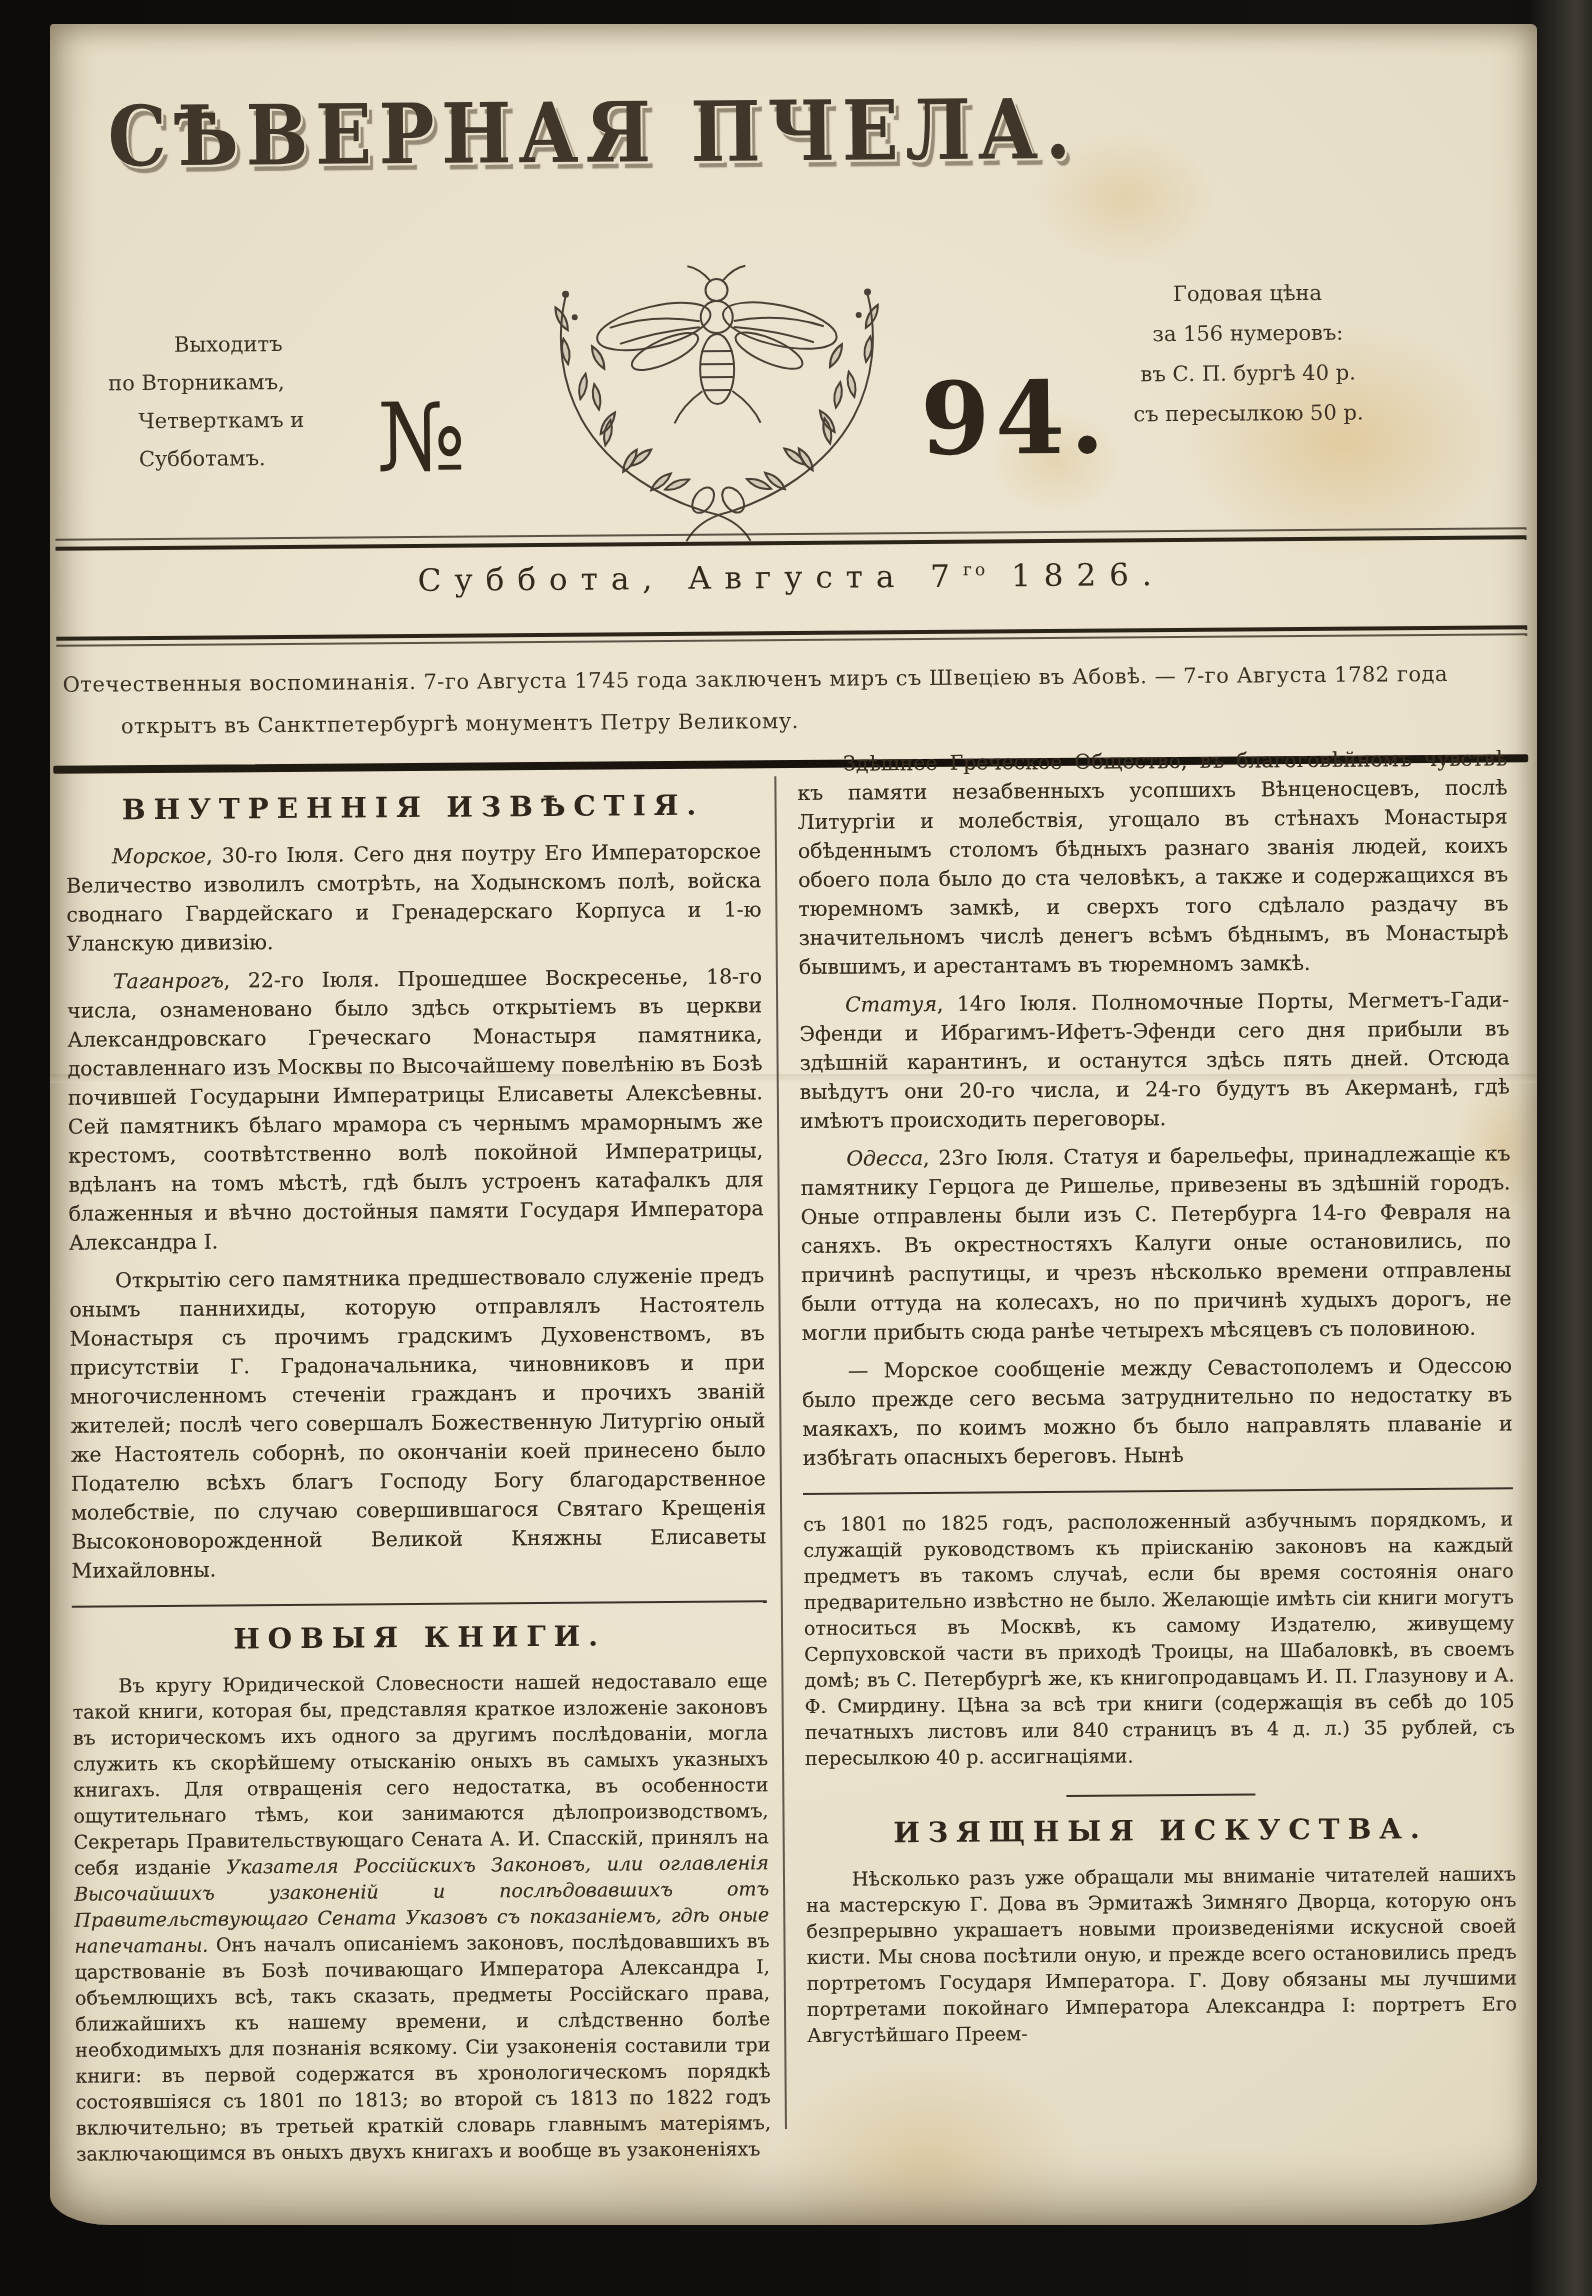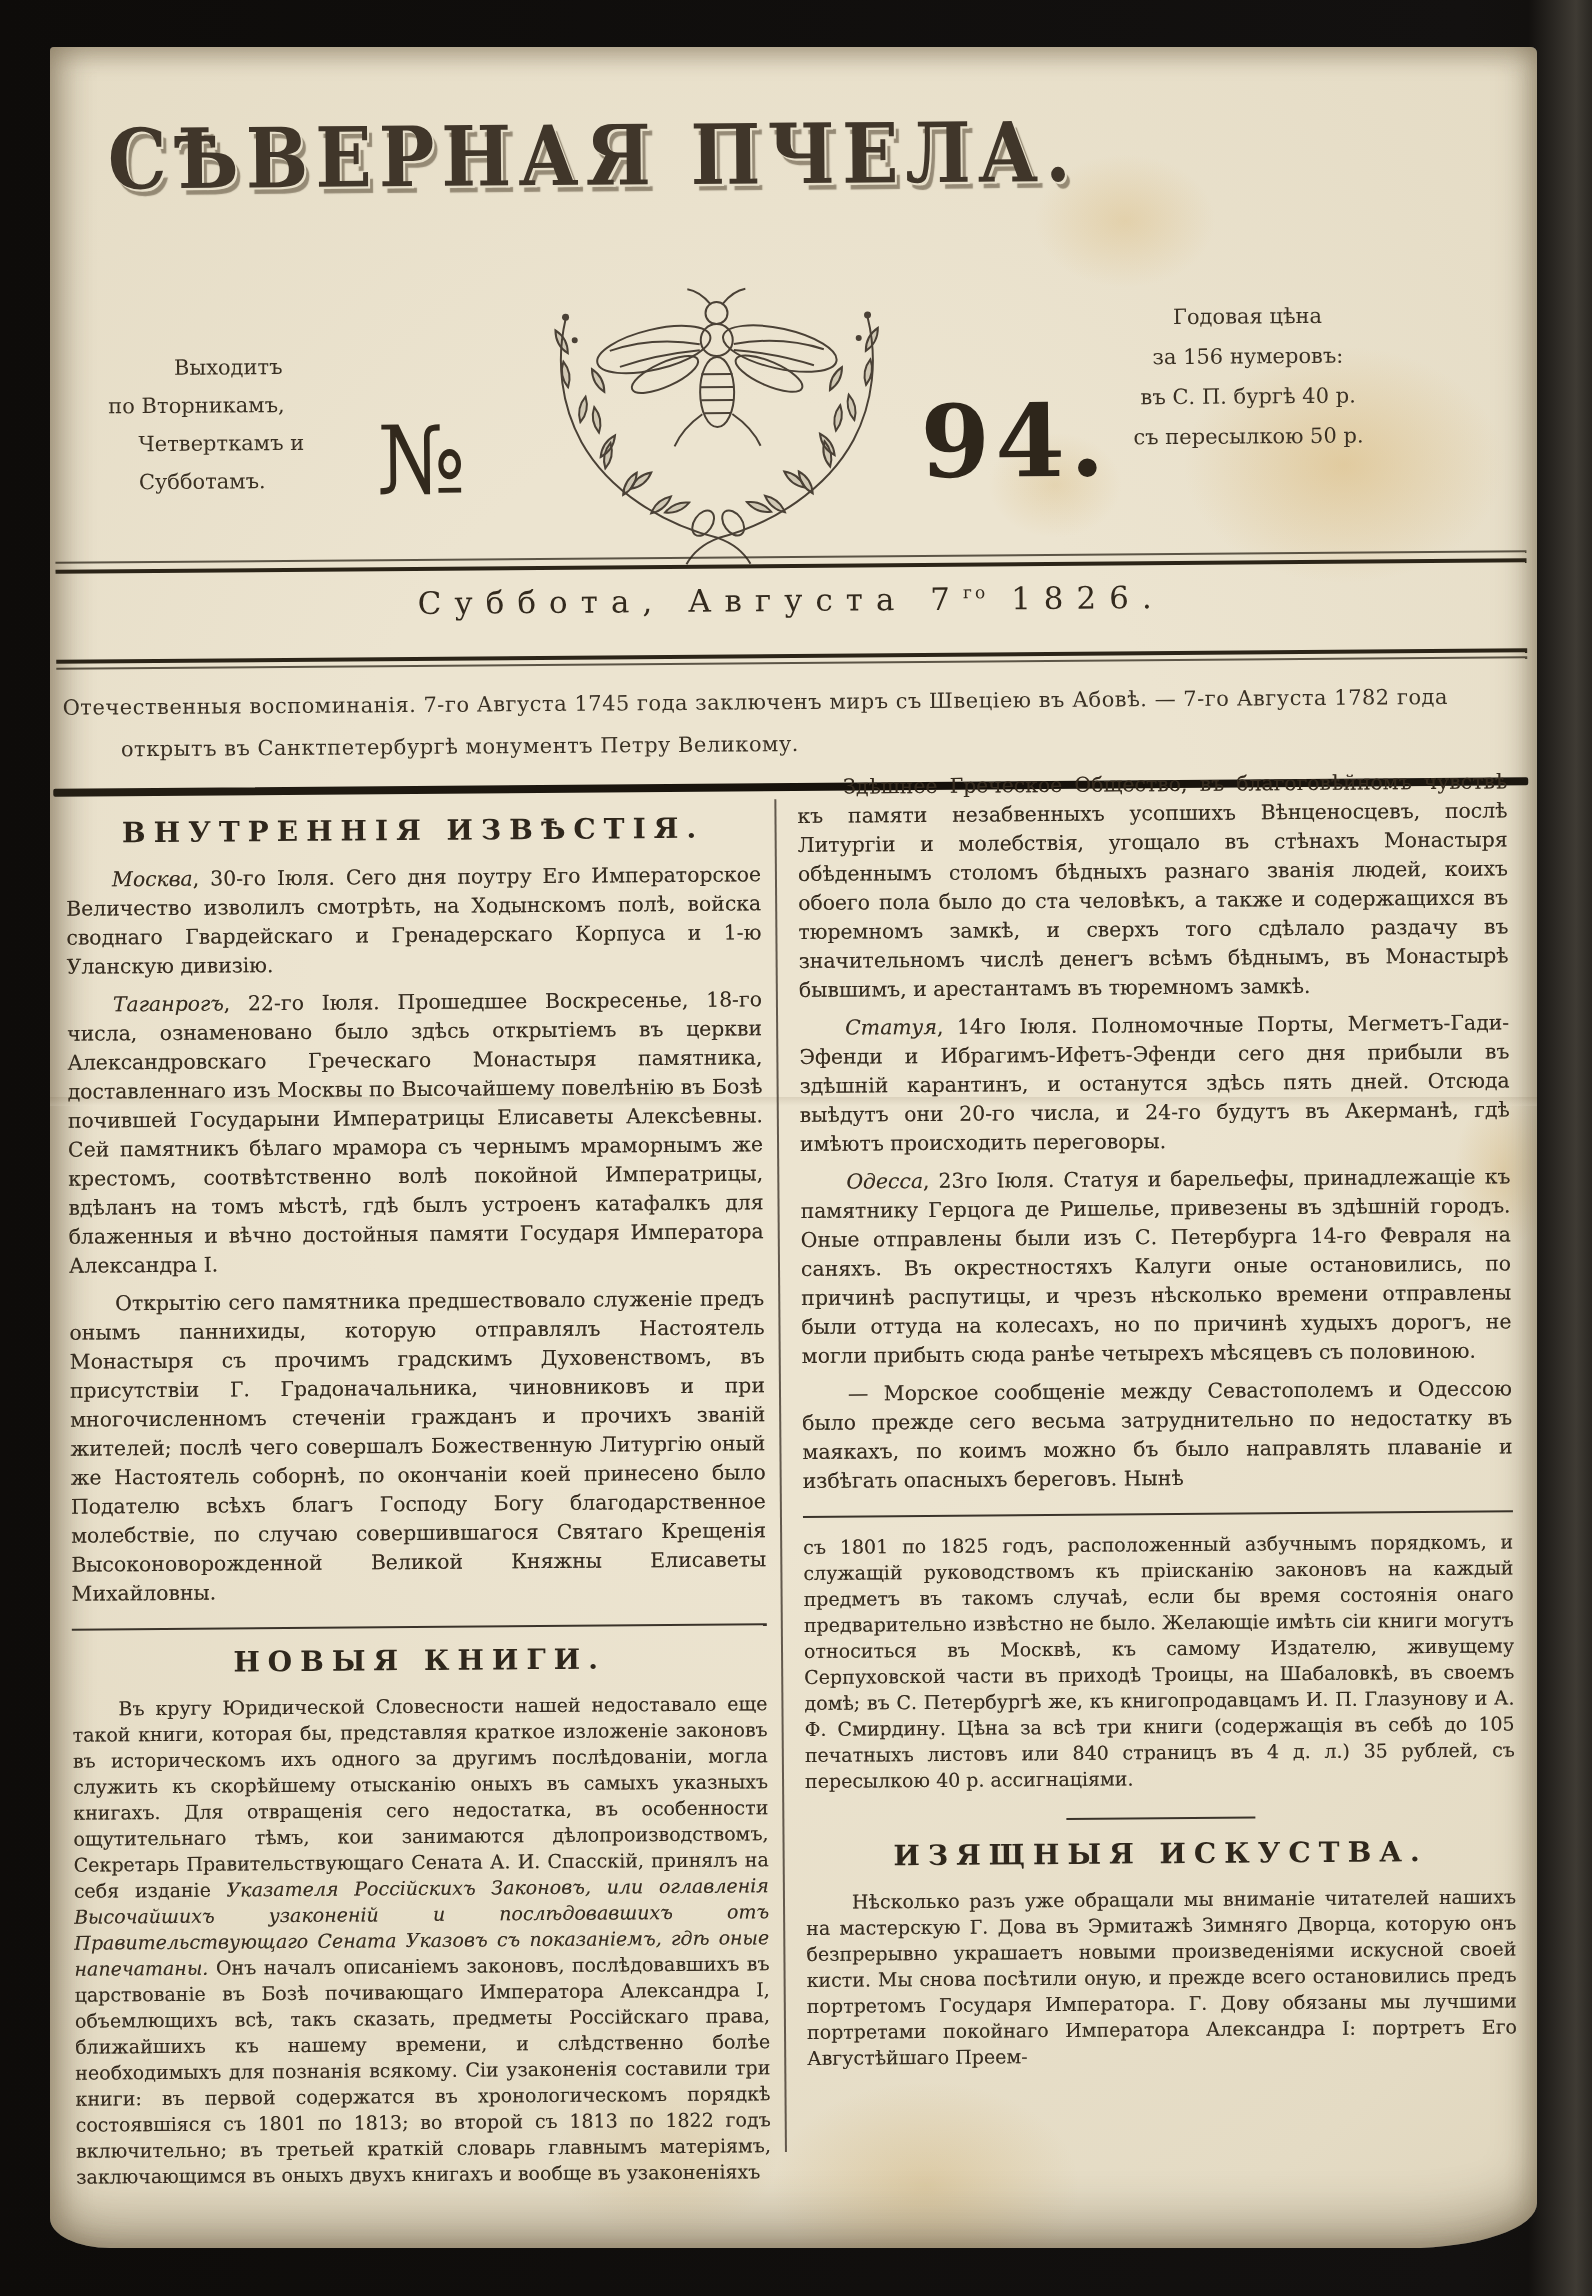--- a/index.html
+++ b/index.html
@@ -11,21 +11,21 @@
            radial-gradient(ellipse 229px 169px at 1294px 418px, rgba(212,168,88,0.38), transparent 70%),
            radial-gradient(ellipse 129px 95px at 1075px 174px, rgba(212,172,98,0.30), transparent 70%),
            radial-gradient(ellipse 95px 75px at 1005px 438px, rgba(208,168,92,0.26), transparent 70%),
            radial-gradient(ellipse 70px 109px at 1453px 1124px, rgba(200,160,85,0.28), transparent 70%),
            radial-gradient(ellipse 219px 149px at 876px 2139px, rgba(196,156,80,0.28), transparent 70%),
            radial-gradient(ellipse 159px 119px at 617px 2109px, rgba(196,156,80,0.18), transparent 70%),
            radial-gradient(ellipse 1493px 1891px at 48% 42%, #ece4d0 30%, #e4dbc4 72%, #d9ceb3 100%),
            #e7dfca;
          box-shadow: inset 14px 0 28px rgba(92,76,50,0.28), inset -10px 0 22px rgba(92,76,50,0.22),
                      inset 0 12px 22px rgba(92,76,50,0.18), inset 0 -30px 45px rgba(80,64,40,0.33);
-         border-radius:4px 6px 129px 60px / 4px 6px 45px 30px;margin-top:23px;}
+         border-radius:4px 6px 129px 60px / 4px 6px 45px 30px;}
   .crease{position:absolute;left:0;top:1050px;width:100%;height:9px;
           background:linear-gradient(rgba(110,92,64,0.14),rgba(240,234,218,0.12));}
   .content{position:absolute;inset:0;transform:rotate(-0.45deg);transform-origin:50% 38%;color:#372d21;}
 
   .masthead-title{position:absolute;top:64px;left:28px;width:1041px;text-align:center;
       font-size:74px;font-weight:700;letter-spacing:7px;color:#40362a;white-space:nowrap;
       transform:scaleY(1.12);
       text-shadow:2px 2px 0 #e8e0cb, 5px 6px 1px rgba(80,68,48,0.55);}
   .schedule{position:absolute;top:297px;left:62px;width:318px;font-size:21px;line-height:38px;color:#3a3023;}
   .schedule .l0{padding-left:66px;} .schedule .l1{padding-left:0;}
@@ -143,21 +143,21 @@
       <div class="rule thin r4"></div>
 
       <div class="memorial mem1">Отечественныя воспоминанія. 7-го Августа 1745 года заключенъ миръ съ Швеціею въ Абовѣ. — 7-го Августа 1782 года</div>
       <div class="memorial mem2">открытъ въ Санктпетербургѣ монументъ Петру Великому.</div>
 
       <div class="bar"></div>
       <div class="divider"></div>
 
       <div class="col col-left">
         <h2>ВНУТРЕННІЯ ИЗВѢСТІЯ.</h2>
-        <p><span class="lead">Москва</span><span>, 30-го Іюля. Сего дня поутру Его Императорское Величество изволилъ смотрѣть, на Ходынскомъ полѣ, войска своднаго Гвардейскаго и Гренадерскаго Корпуса и 1-ю Уланскую дивизію.</span></p>
+        <p><span class="lead">Морское</span><span>, 30-го Іюля. Сего дня поутру Его Императорское Величество изволилъ смотрѣть, на Ходынскомъ полѣ, войска своднаго Гвардейскаго и Гренадерскаго Корпуса и 1-ю Уланскую дивизію.</span></p>
         <p><span class="lead">Таганрогъ</span><span>, 22-го Іюля. Прошедшее Воскресенье, 18-го числа, ознаменовано было здѣсь открытіемъ въ церкви Александровскаго Греческаго Монастыря памятника, доставленнаго изъ Москвы по Высочайшему повелѣнію въ Бозѣ почившей Государыни Императрицы Елисаветы Алексѣевны. Сей памятникъ бѣлаго мрамора съ чернымъ мраморнымъ же крестомъ, соотвѣтственно волѣ покойной Императрицы, вдѣланъ на томъ мѣстѣ, гдѣ былъ устроенъ катафалкъ для блаженныя и вѣчно достойныя памяти Государя Императора Александра I.</span></p>
         <p>Открытію сего памятника предшествовало служеніе предъ онымъ паннихиды, которую отправлялъ Настоятель Монастыря съ прочимъ градскимъ Духовенствомъ, въ присутствіи Г. Градоначальника, чиновниковъ и при многочисленномъ стеченіи гражданъ и прочихъ званій жителей; послѣ чего совершалъ Божественную Литургію оный же Настоятель соборнѣ, по окончаніи коей принесено было Подателю всѣхъ благъ Господу Богу благодарственное молебствіе, по случаю совершившагося Святаго Крещенія Высоконоворожденной Великой Княжны Елисаветы Михайловны.</p>
         <div class="col-rule"></div>
         <h2 class="h-nb">НОВЫЯ КНИГИ.</h2>
         <p class="small"><span>Въ кругу Юридической Словесности нашей недоставало еще такой книги, которая бы, представляя краткое изложеніе законовъ въ историческомъ ихъ одного за другимъ послѣдованіи, могла служить къ скорѣйшему отысканію оныхъ въ самыхъ указныхъ книгахъ. Для отвращенія сего недостатка, въ особенности ощутительнаго тѣмъ, кои занимаются дѣлопроизводствомъ, Секретарь Правительствующаго Сената А. И. Спасскій, принялъ на себя изданіе </span><span class="booktitle">Указателя Россійскихъ Законовъ, или оглавленія Высочайшихъ узаконеній и послѣдовавшихъ отъ Правительствующаго Сената Указовъ съ показаніемъ, гдѣ оные напечатаны.</span><span> Онъ началъ описаніемъ законовъ, послѣдовавшихъ въ царствованіе въ Бозѣ почивающаго Императора Александра I, объемлющихъ всѣ, такъ сказать, предметы Россійскаго права, ближайшихъ къ нашему времени, и слѣдственно болѣе необходимыхъ для познанія всякому. Сіи узаконенія составили три книги: въ первой содержатся въ хронологическомъ порядкѣ состоявшіяся съ 1801 по 1813; во второй съ 1813 по 1822 годъ включительно; въ третьей краткій словарь главнымъ матеріямъ, заключающимся въ оныхъ двухъ книгахъ и вообще въ узаконеніяхъ</span></p>
       </div>
 
       <div class="col col-right">
         <p>Здѣшнее Греческое Общество, въ благоговѣйномъ чувствѣ къ памяти незабвенныхъ усопшихъ Вѣнценосцевъ, послѣ Литургіи и молебствія, угощало въ стѣнахъ Монастыря обѣденнымъ столомъ бѣдныхъ разнаго званія людей, коихъ обоего пола было до ста человѣкъ, а также и содержащихся въ тюремномъ замкѣ, и сверхъ того сдѣлало раздачу въ значительномъ числѣ денегъ всѣмъ бѣднымъ, въ Монастырѣ бывшимъ, и арестантамъ въ тюремномъ замкѣ.</p>
         <p><span class="lead">Статуя</span><span>, 14го Іюля. Полномочные Порты, Мегметъ-Гади-Эфенди и Ибрагимъ-Ифетъ-Эфенди сего дня прибыли въ здѣшній карантинъ, и останутся здѣсь пять дней. Отсюда выѣдутъ они 20-го числа, и 24-го будутъ въ Акерманѣ, гдѣ имѣютъ происходить переговоры.</span></p>

